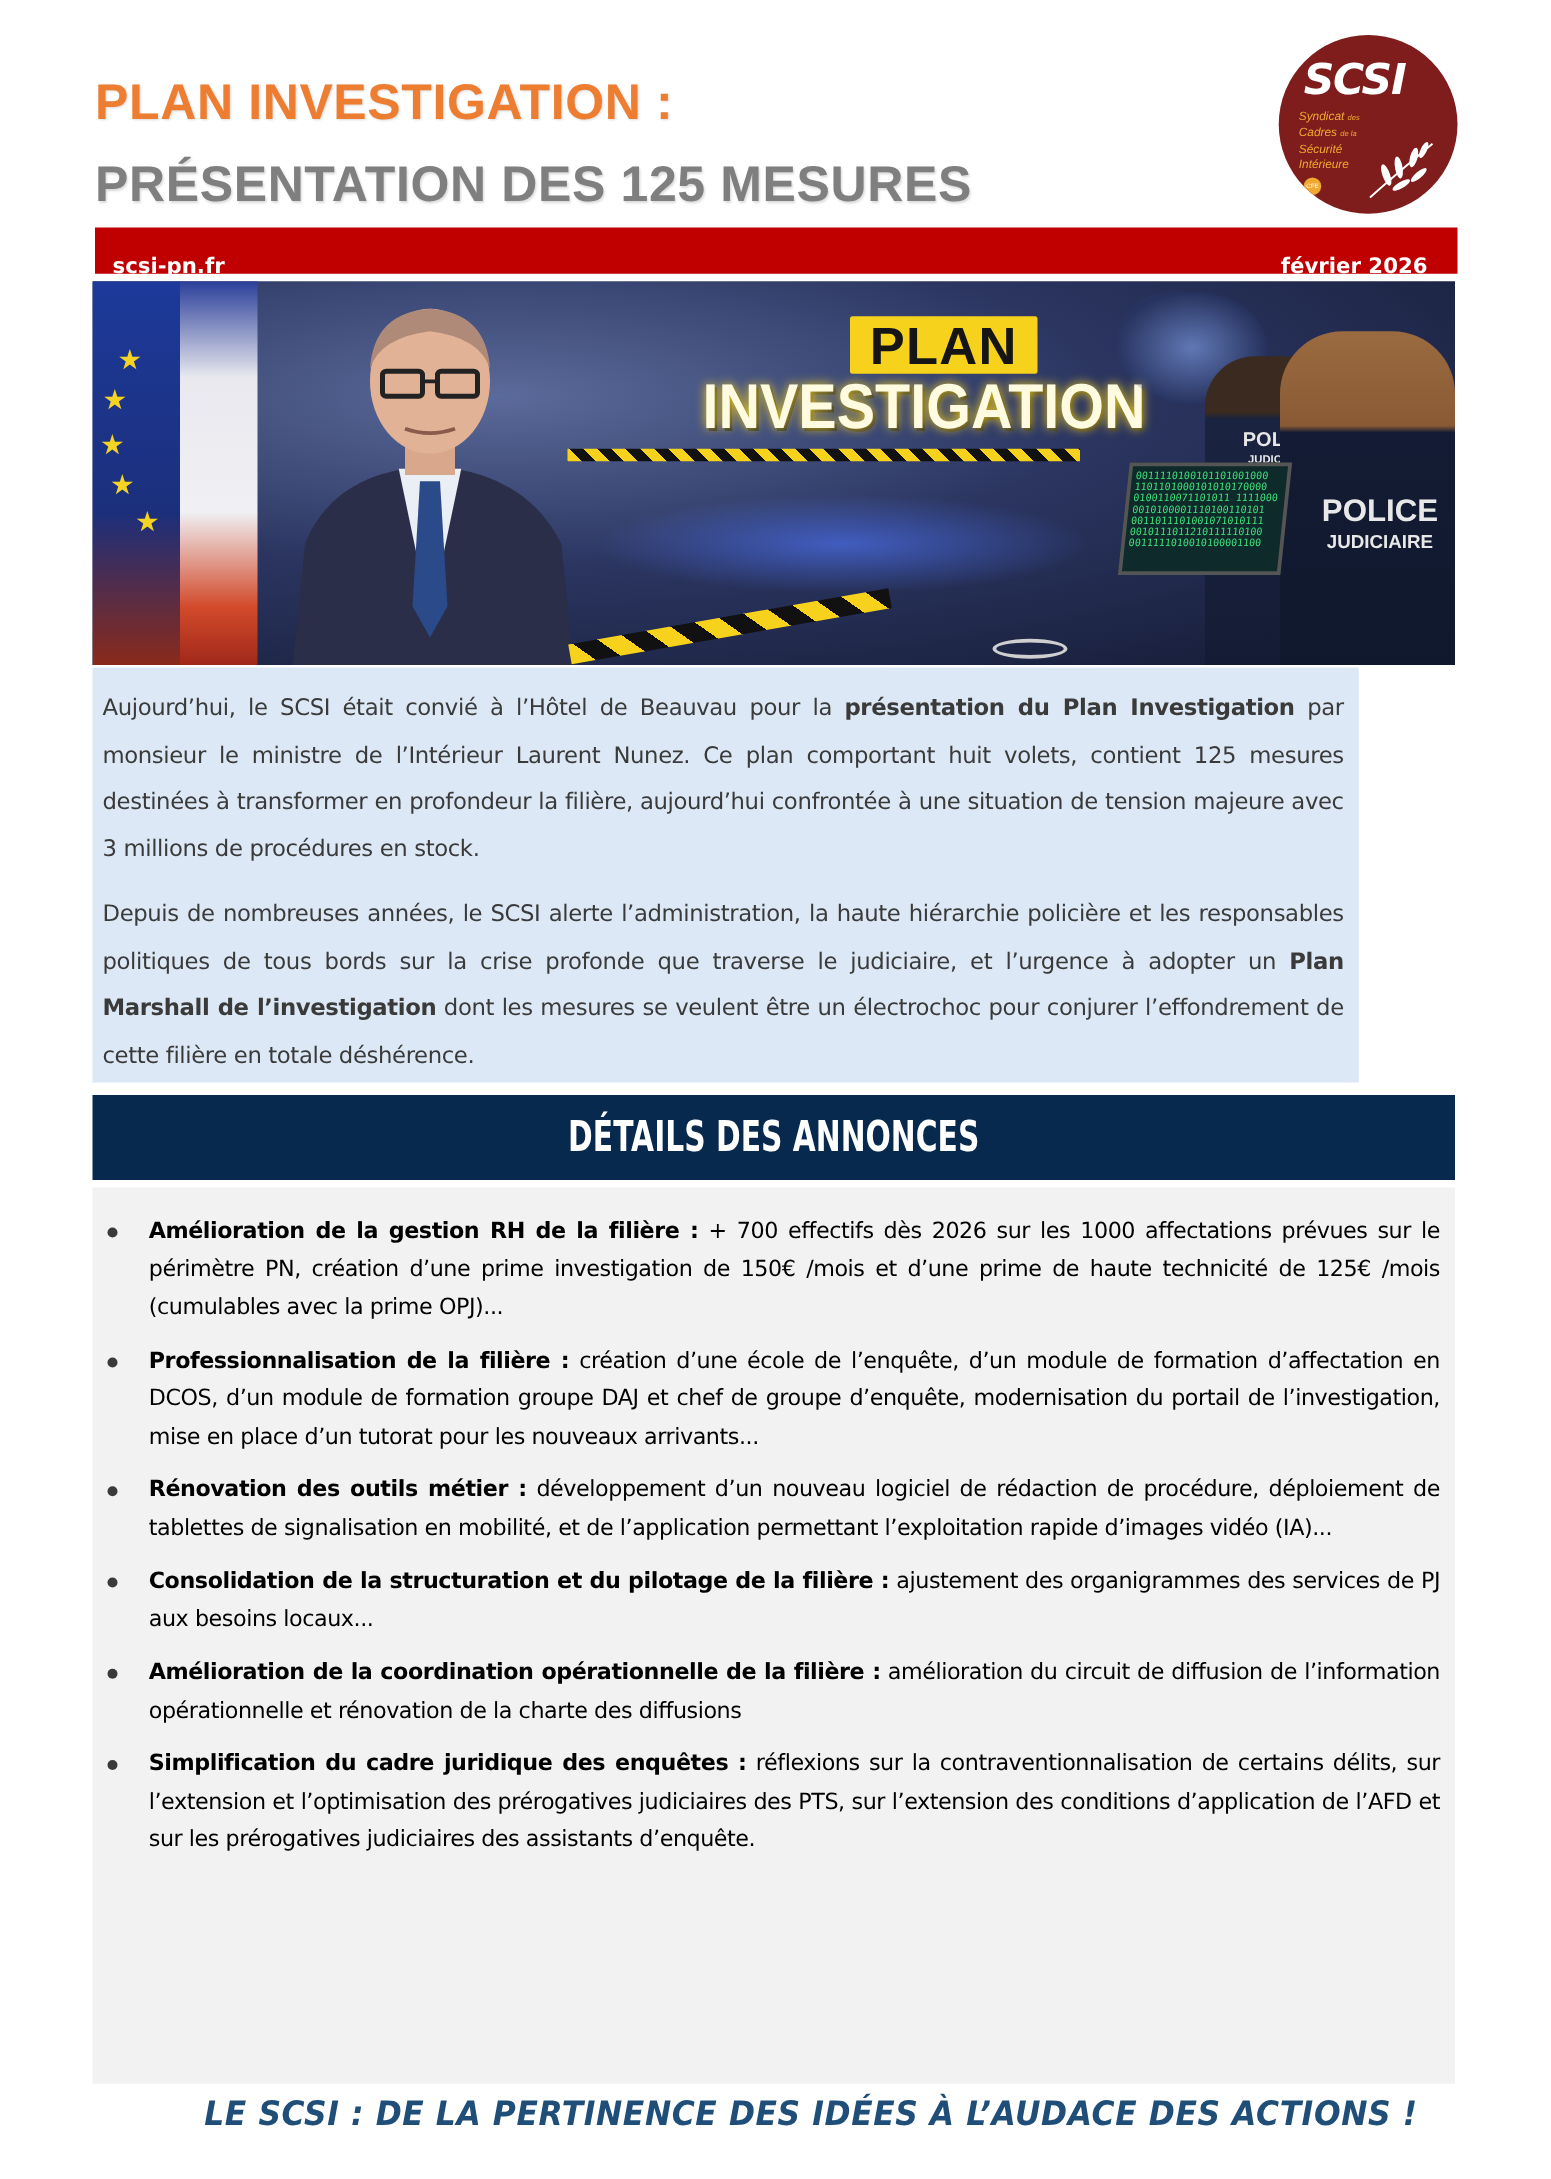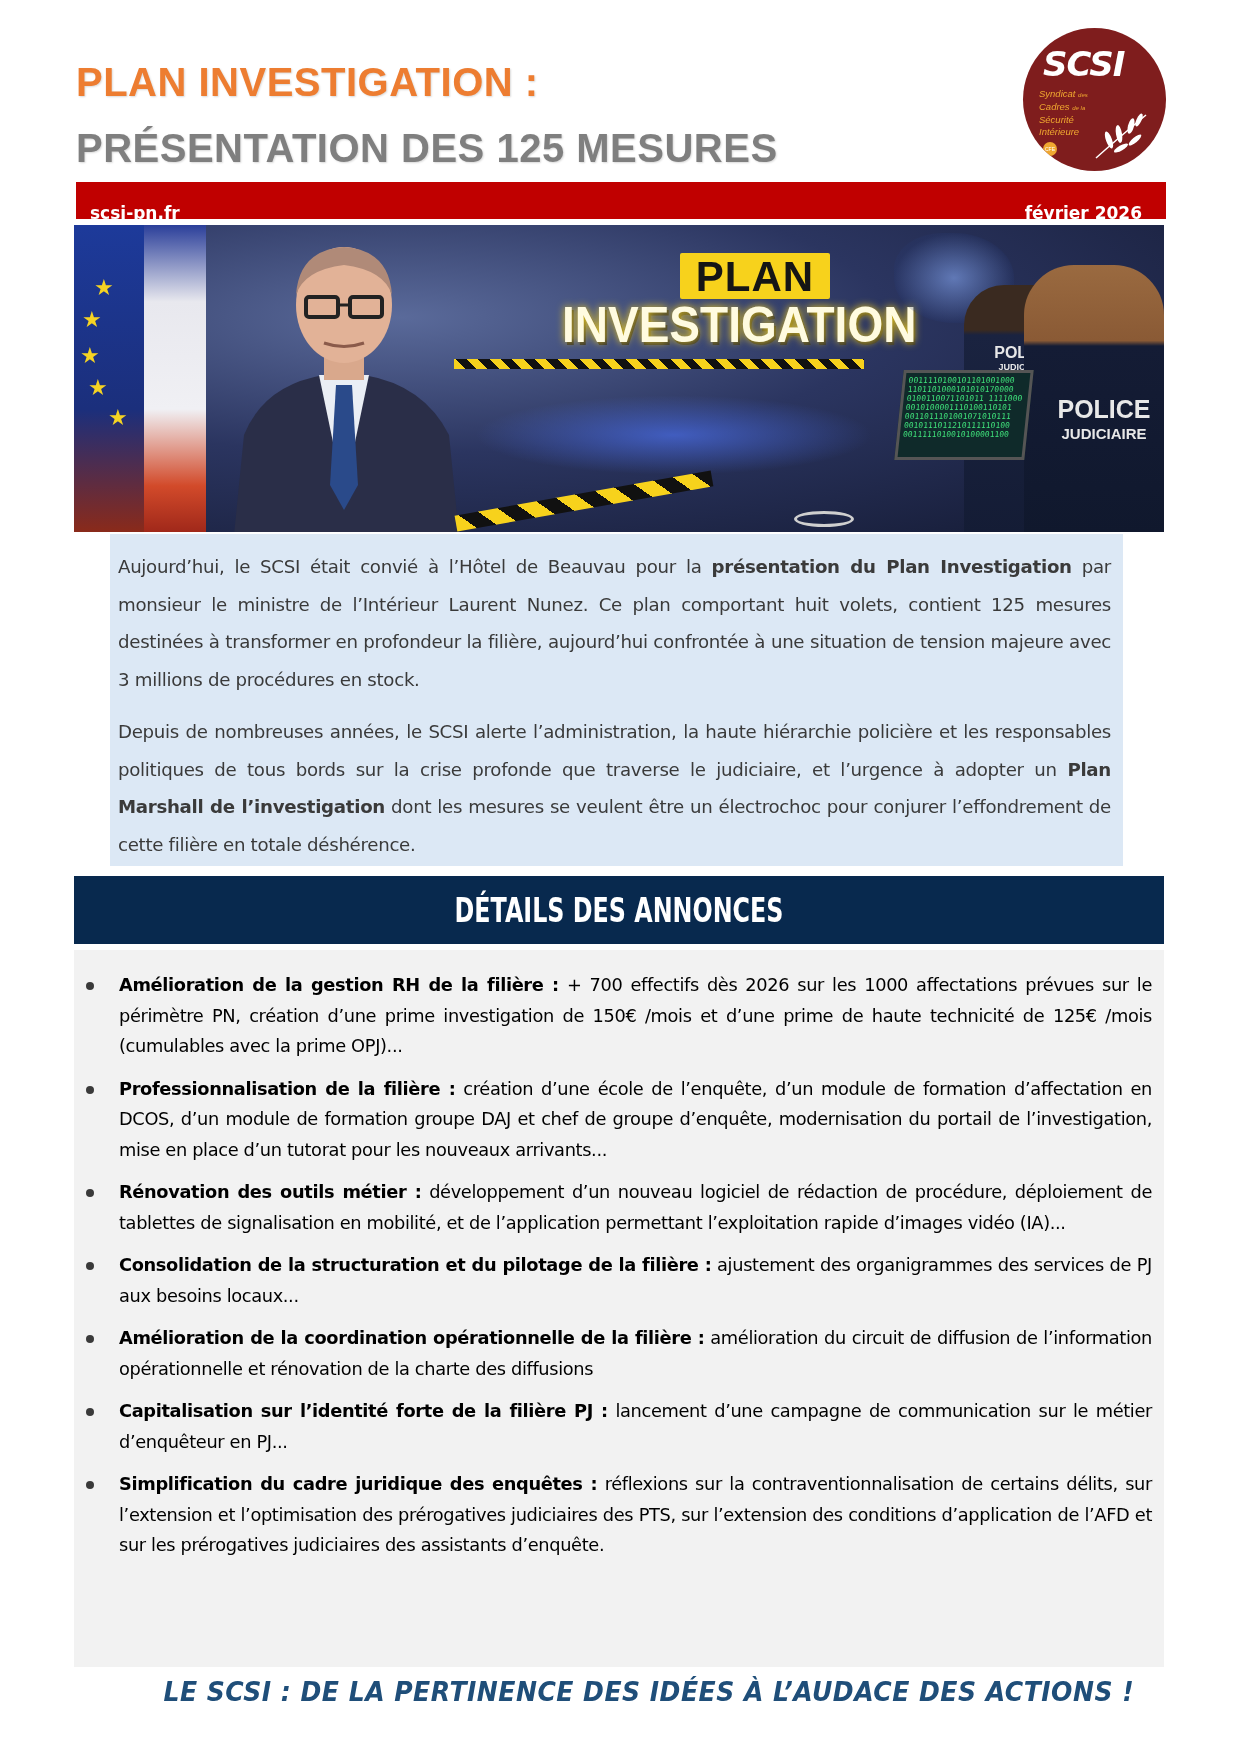--- a/index.html
+++ b/index.html
@@ -92,21 +92,20 @@
   .hero .laptop { position: absolute; left: 825px; top: 145px; width: 130px; height: 90px;
     background: #0f2a2a; border: 3px solid #555; transform: skewX(-6deg);
     font-family: "DejaVu Sans Mono", monospace; font-size: 8px; color: #3fe07a; line-height: 9px; overflow: hidden; padding: 3px; }
   .hero .cuffs { position: absolute; left: 720px; top: 286px; width: 60px; height: 16px;
     border: 3px solid #cfcfcf; border-radius: 50%; }
 
   .intro {
     position: absolute; left: 74px; top: 534px; width: 1013px; height: 332px;
     background: #dce8f5;
     padding: 14px 12px 0 8px;
-    margin-left: 36px;
   }
   .intro p {
     font-family: "DejaVu Sans", sans-serif; font-size: 18.2px; line-height: 37.5px;
     color: #3a3a3a; text-align: justify; letter-spacing: -0.3px;
   }
   .intro p + p { margin-top: 15px; }
   .intro b { font-weight: 700; }
 
   .section-header {
     position: absolute; left: 74px; top: 876px; width: 1090px; height: 68px;
@@ -234,20 +233,19 @@
   <span>DÉTAILS DES ANNONCES</span>
 </div>
 
 <div class="details">
   <ul>
     <li><span class="bullet"></span><b>Amélioration de la gestion RH de la filière :</b><span> + 700 effectifs dès 2026 sur les 1000 affectations prévues sur le périmètre PN, création d’une prime investigation de 150€ /mois et d’une prime de haute technicité de 125€ /mois (cumulables avec la prime OPJ)...</span></li>
     <li><span class="bullet"></span><b>Professionnalisation de la filière :</b><span> création d’une école de l’enquête, d’un module de formation d’affectation en DCOS, d’un module de formation groupe DAJ et chef de groupe d’enquête, modernisation du portail de l’investigation, mise en place d’un tutorat pour les nouveaux arrivants...</span></li>
     <li><span class="bullet"></span><b>Rénovation des outils métier :</b><span> développement d’un nouveau logiciel de rédaction de procédure, déploiement de tablettes de signalisation en mobilité, et de l’application permettant l’exploitation rapide d’images vidéo (IA)...</span></li>
     <li><span class="bullet"></span><b>Consolidation de la structuration et du pilotage de la filière :</b><span> ajustement des organigrammes des services de PJ aux besoins locaux...</span></li>
     <li><span class="bullet"></span><b>Amélioration de la coordination opérationnelle de la filière :</b><span> amélioration du circuit de diffusion de l’information opérationnelle et rénovation de la charte des diffusions</span></li>
-    <li><span class="bullet"></span><b>Capitalisation sur l’identité forte de la filière PJ :</b><span> lancement d’une campagne de communication sur le métier d’enquêteur en PJ...</span></li>
     <li><span class="bullet"></span><b>Simplification du cadre juridique des enquêtes :</b><span> réflexions sur la contraventionnalisation de certains délits, sur l’extension et l’optimisation des prérogatives judiciaires des PTS, sur l’extension des conditions d’application de l’AFD et sur les prérogatives judiciaires des assistants d’enquête.</span></li>
   </ul>
 </div>
 
 <div class="footer-slogan">
   <span>LE SCSI : DE LA PERTINENCE DES IDÉES À L’AUDACE DES ACTIONS !</span>
 </div>
 
 </body></html>

